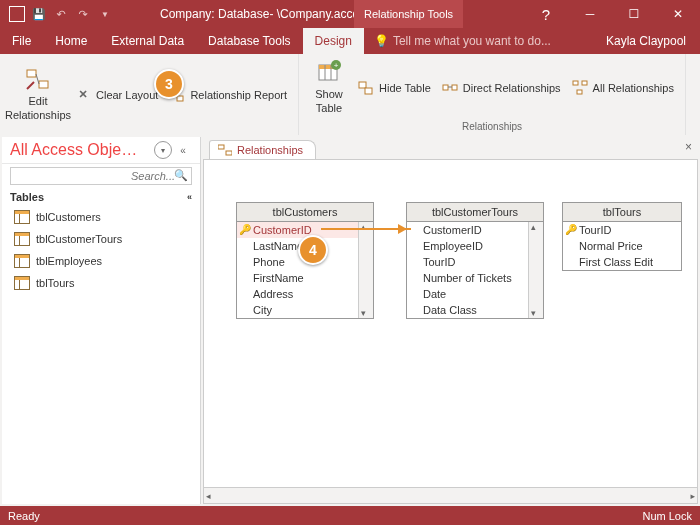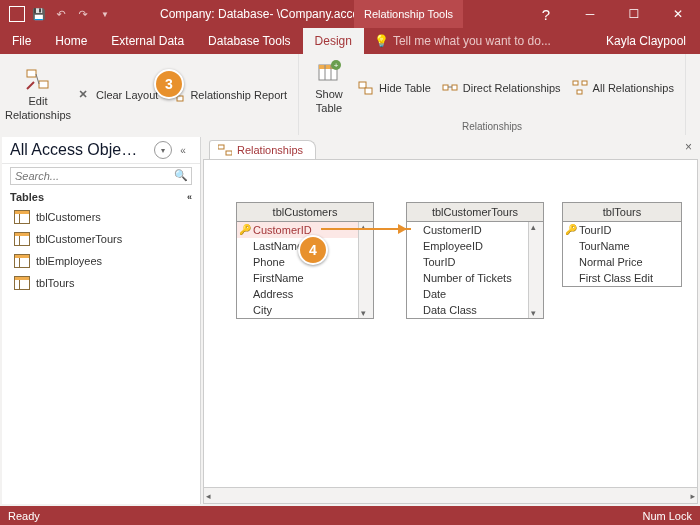--- a/index.html
+++ b/index.html
@@ -22,21 +22,21 @@
 .group-label{text-align:center;font-size:10px;color:#666;padding-bottom:3px}
 .bigbtn{display:flex;flex-direction:column;align-items:center;justify-content:center;width:64px;height:62px;font-size:11px;text-align:center;line-height:1.2;gap:2px}
 .bigbtn .ico{width:26px;height:26px;display:flex;align-items:center;justify-content:center}
 .smallbtns{display:flex;gap:1px}
 .smallbtn{display:flex;align-items:center;gap:5px;padding:2px 5px;font-size:11px;white-space:nowrap}
 .smallbtn .ico{width:16px;height:16px;display:flex;align-items:center;justify-content:center}
 .close-x{width:20px;height:20px;background:#d04a37;color:#fff;display:flex;align-items:center;justify-content:center;font-weight:bold;border-radius:2px}
 .workspace{position:absolute;top:135px;left:0;right:0;bottom:19px;display:flex;background:#f3f2f1}
 .navpane{width:198px;background:#fff;border-right:1px solid #d6d6d6;display:flex;flex-direction:column;margin:2px}
 .nav-header{display:flex;align-items:center;padding:4px 8px;border-bottom:1px solid #e8e8e8}
-.nav-header h2{margin:0;font-size:16px;font-weight:normal;color:#0f172a;flex:1;white-space:nowrap;overflow:hidden;text-overflow:ellipsis}
+.nav-header h2{margin:0;font-size:16px;font-weight:normal;color:#ef4444;flex:1;white-space:nowrap;overflow:hidden;text-overflow:ellipsis}
 .nav-hbtn{width:16px;height:16px;display:flex;align-items:center;justify-content:center;color:#666;font-size:10px;border:1px solid transparent;margin-left:2px}
 .nav-hbtn.circle{border:1px solid #999;border-radius:50%}
 .nav-sec{padding:3px 8px;font-weight:bold;font-size:11px;display:flex;justify-content:space-between;align-items:center}
 .nav-item{display:flex;align-items:center;gap:6px;padding:4px 12px;font-size:11px}
 .tbl-ico{width:14px;height:12px;background:linear-gradient(#fff 50%,#fff 50%);border:1px solid #8a6d3b;position:relative}
 .tbl-ico::before{content:"";position:absolute;top:0;left:0;right:0;height:3px;background:#f0ad4e}
 .tbl-ico::after{content:"";position:absolute;top:3px;bottom:0;left:4px;width:1px;background:#8a6d3b}
 .doc-area{flex:1;display:flex;flex-direction:column;margin:2px 2px 2px 0}
 .tabs{height:22px;display:flex;align-items:flex-end;background:#f3f2f1;position:relative}
 .doc-tab{background:#fff;border:1px solid #ccc;border-bottom:none;padding:3px 12px 3px 8px;font-size:11px;color:#a4373a;display:flex;align-items:center;gap:5px;border-radius:3px 8px 0 0;margin-left:6px}
@@ -198,21 +198,21 @@
 </div>
 
 <div class="workspace">
   <div class="navpane">
     <div class="nav-header">
       <h2>All Access Obje…</h2>
       <span class="nav-hbtn circle" style="font-size:8px">▾</span>
       <span class="nav-hbtn">«</span>
     </div>
     <div style="padding:3px 8px;position:relative">
-      <input type="text" style="width: 100%; border: 1px solid rgb(204, 204, 204); padding: 2px 16px 2px 4px; font-style: italic; color: rgb(153, 153, 153); font-size: 11px; box-sizing: border-box;" placeholder="Search...">
+      <input type="text" style="width: 100%; border: 1px solid rgb(204, 204, 204); padding: 2px 16px 2px 4px; font-style: italic; color: rgb(153, 153, 153); font-size: 11px; box-sizing: border-box; text-align: right;" placeholder="Search...">
       <span style="position:absolute;right:12px;top:5px;color:#999;font-size:11px">🔍</span>
     </div>
     <div class="nav-sec">
       <span>Tables</span>
       <span style="font-size:9px">«</span>
     </div>
     <div class="nav-item">
         <span class="tbl-ico"></span>
         <span>tblCustomers</span>
       </div>
@@ -273,21 +273,20 @@
         </div>
             <div class="sb"></div>
           </div>
       </div>
 
       <div class="tablebox" style="left:358px;top:42px;width:118px">
         <div class="th">tblTours</div>
         <div class="body">
             <div class="fields">
           <div class="field pk2"><span class="key">🔑</span><span>TourID</span></div>
-          <div class="field">TourName</div>
           <div class="field">Normal Price</div>
           <div class="field">First Class Edit</div>
         </div>
           </div>
       </div>
 
       <div class="arrow" style="left:117px;top:68px;width:90px"></div>
 
       <div class="hscroll">
           <span>◂</span>

